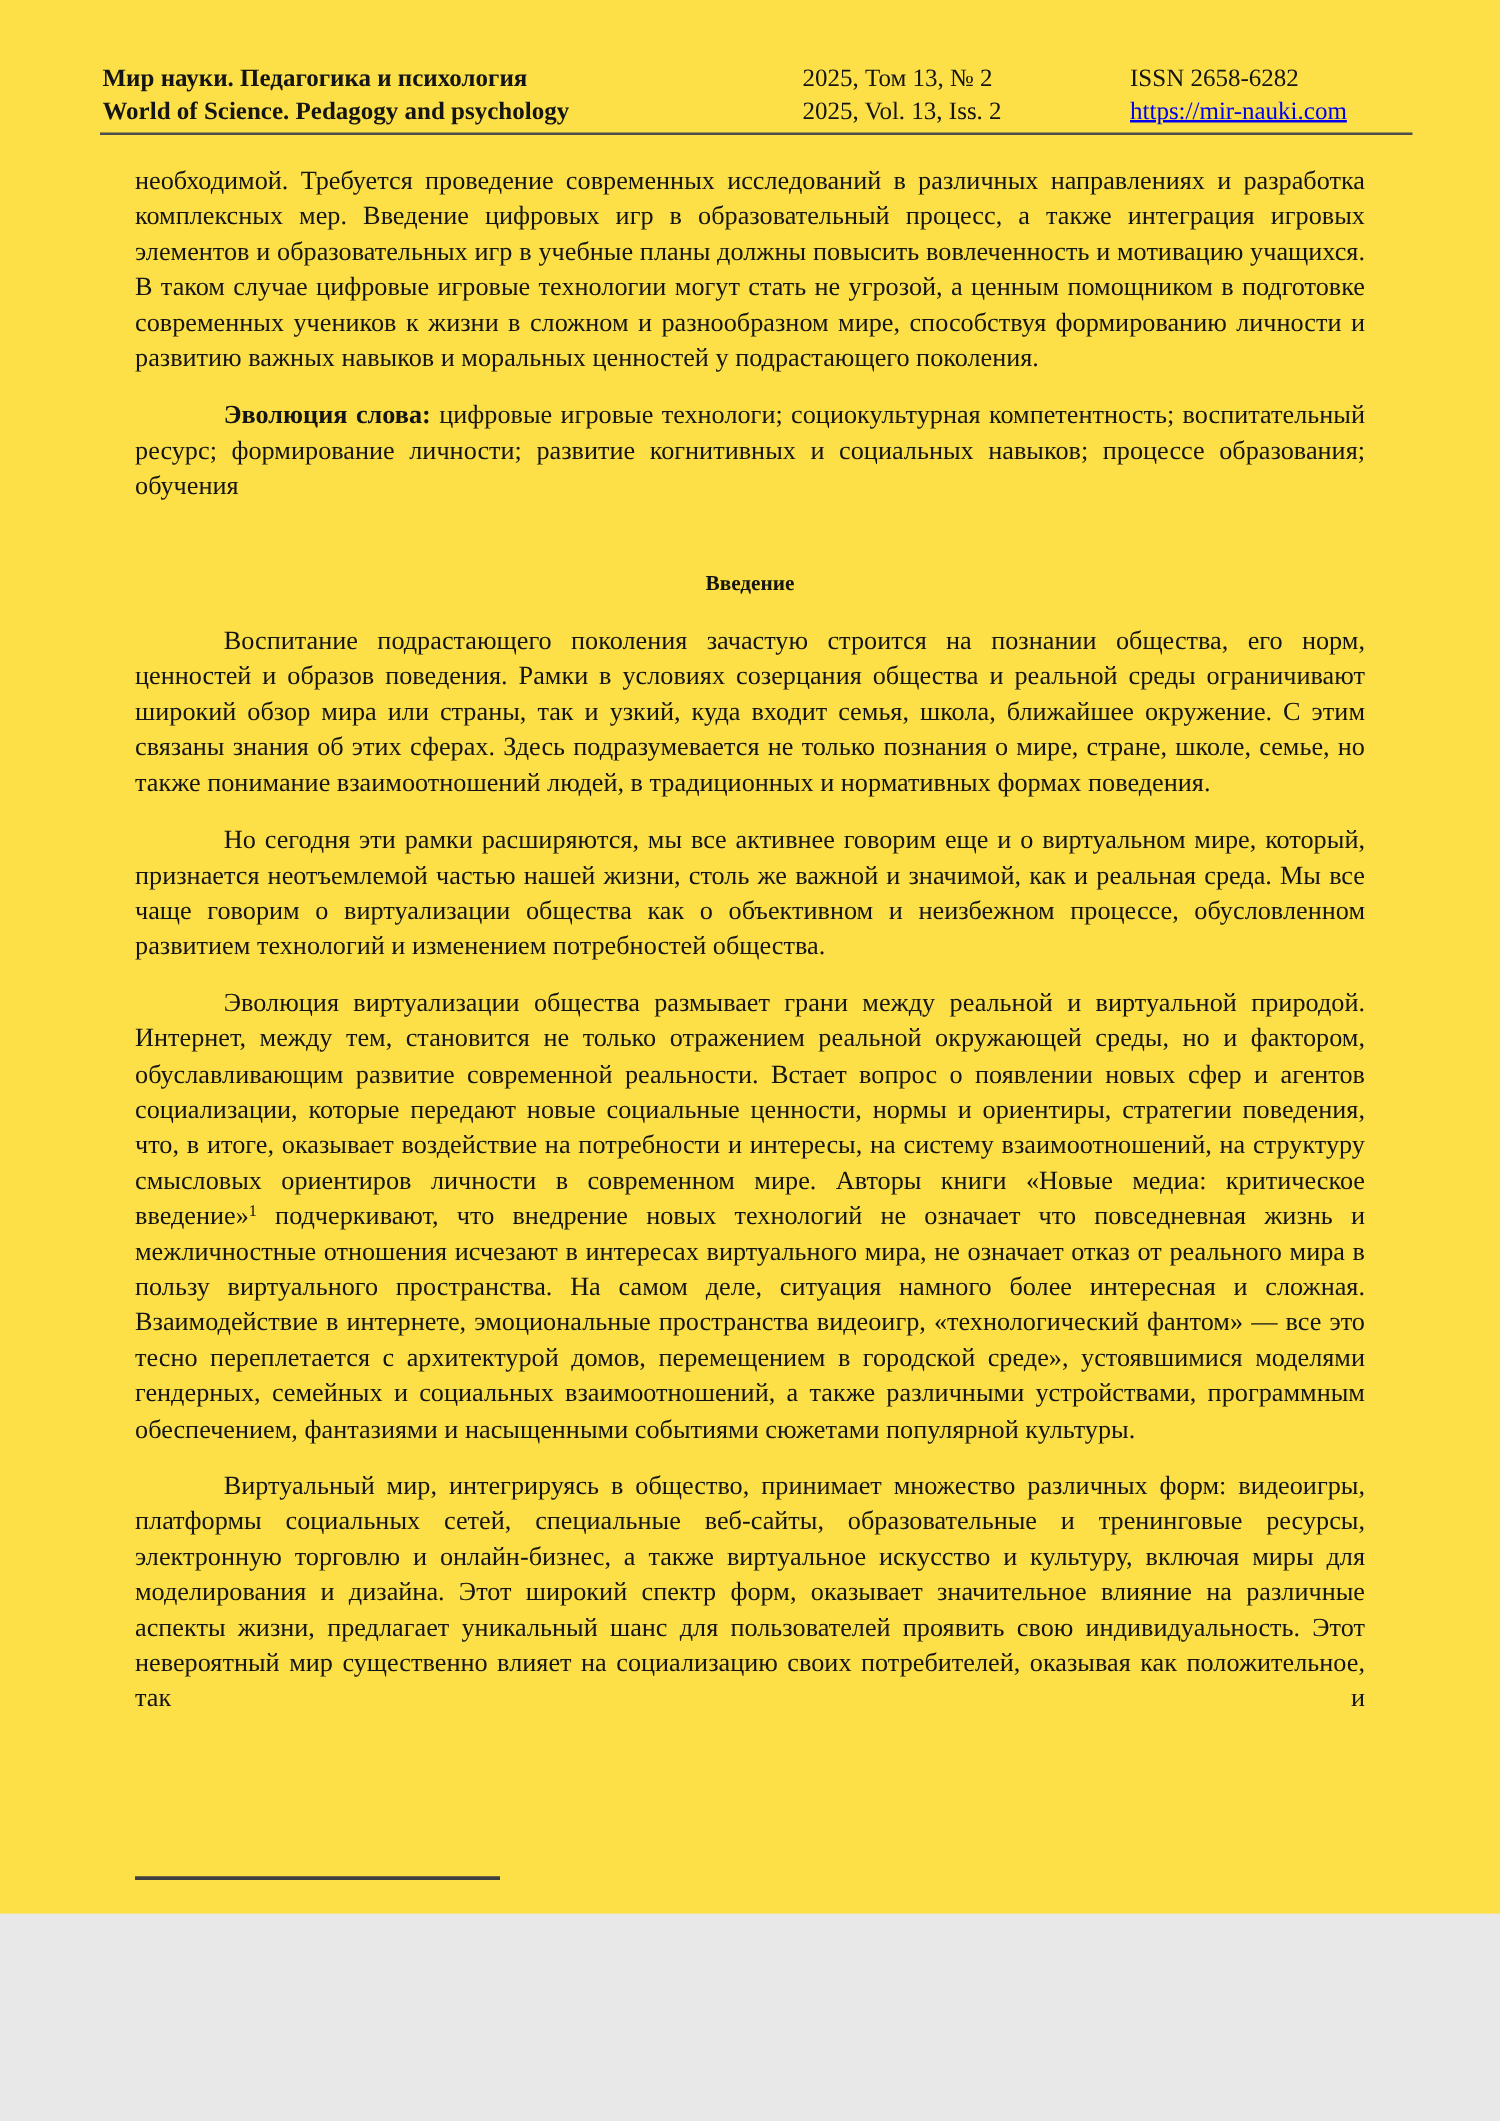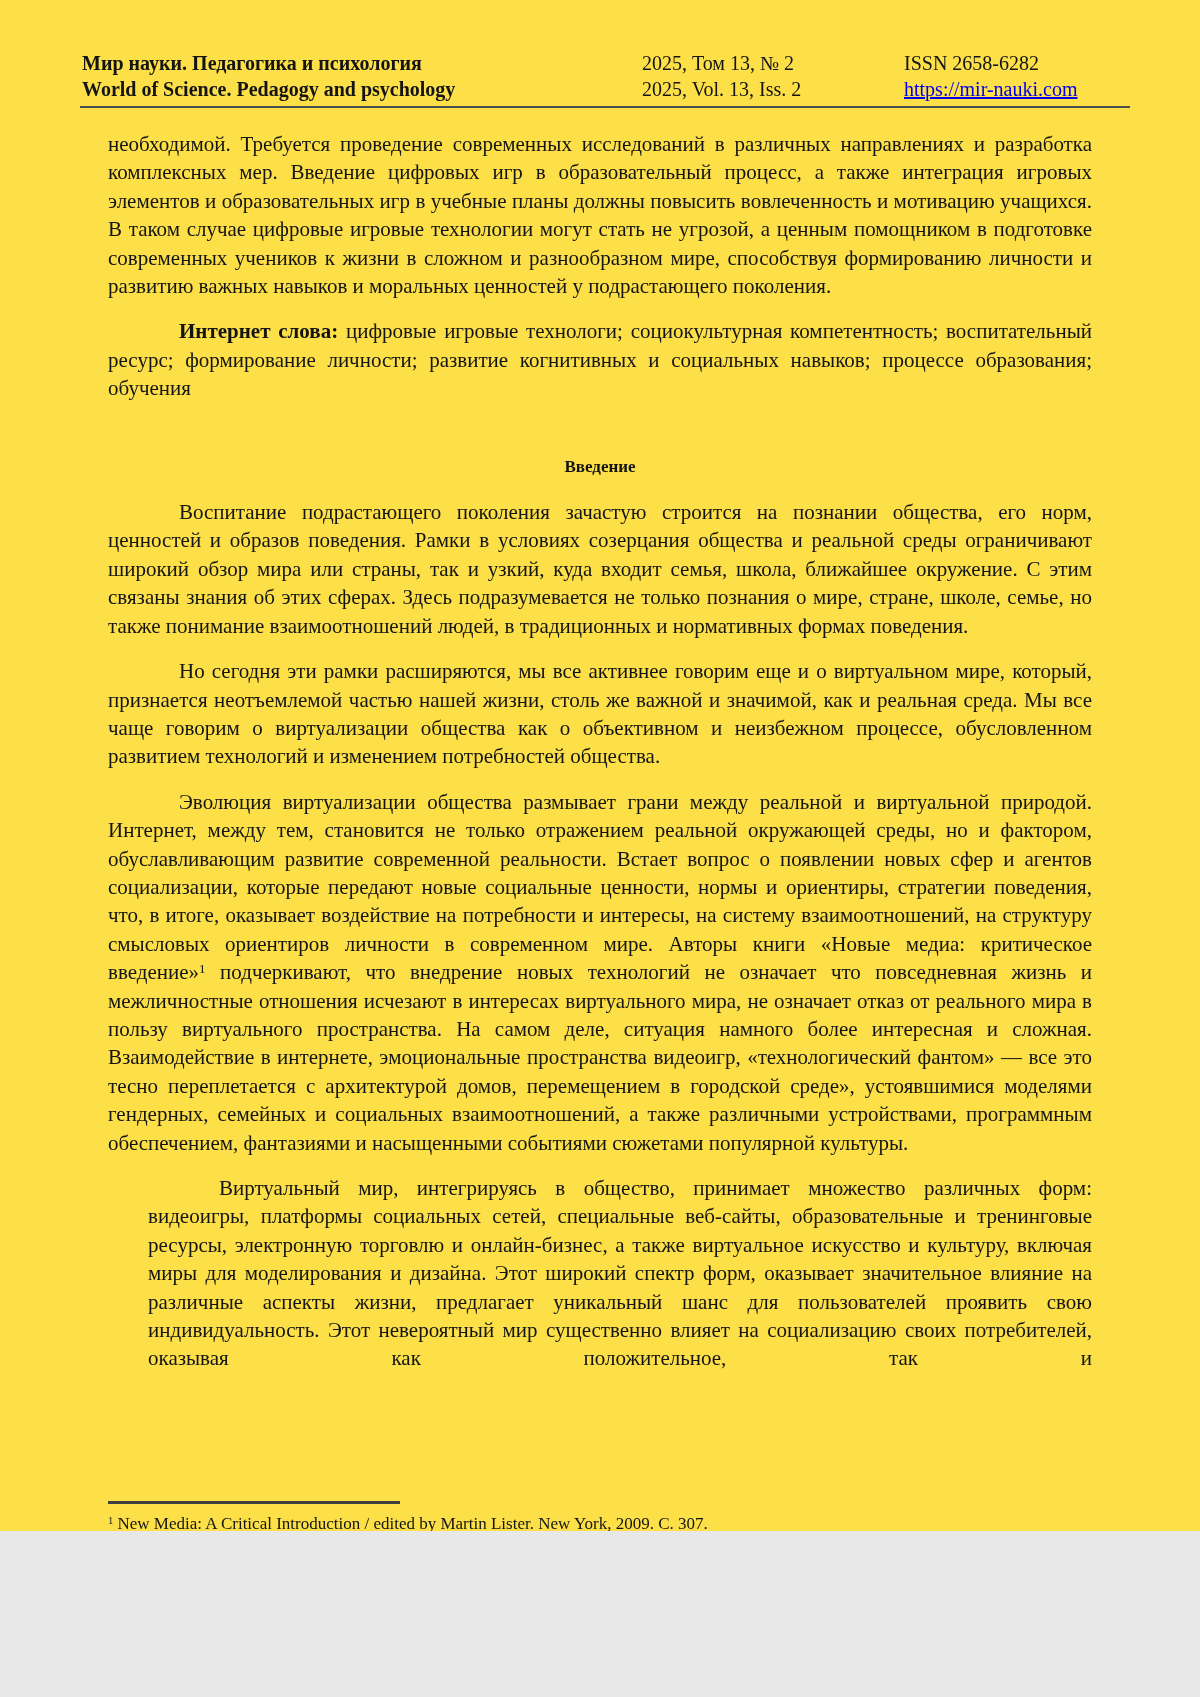--- a/index.html
+++ b/index.html
@@ -30,21 +30,21 @@
     position:absolute; left:108px; top:130px; width:984px;
     font-size:21px; line-height:28.4px; text-align:justify;
   }
   .para { margin:0 0 17px 0; text-indent:71px; }
   .para.first { text-indent:0; }
   .para.kw { margin-bottom:50px; }
   .heading {
     font-size:17px; font-weight:bold; text-align:center;
     text-indent:0; margin:0 0 17px 0; line-height:28.4px;
   }
-  .continues { text-align-last:justify;margin-left:40px; }
+  .continues { text-align-last:justify; }
   .bold { font-weight:bold; }
   .fnref {
     font-size:62%;
     vertical-align:baseline;
     position:relative; top:-0.45em;
     line-height:0;
   }
 
   
   .footnote-block { position:absolute; left:108px; top:1501px; width:984px; }
@@ -84,38 +84,36 @@
     <div class="h-col h-right">
       <div>ISSN 2658-6282</div>
       <a class="link" href="#">https://mir-nauki.com</a>
     </div>
   </div>
   <div class="header-rule"></div>
 
   <main class="content">
     <p class="para first">необходимой. Требуется проведение современных исследований в различных направлениях и разработка комплексных мер. Введение цифровых игр в образовательный процесс, а также интеграция игровых элементов и образовательных игр в учебные планы должны повысить вовлеченность и мотивацию учащихся. В таком случае цифровые игровые технологии могут стать не угрозой, а ценным помощником в подготовке современных учеников к жизни в сложном и разнообразном мире, способствуя формированию личности и развитию важных навыков и моральных ценностей у подрастающего поколения.</p>
 
-    <p class="para kw"><span class="bold">Интернет слова:</span>
+    <p class="para kw"><span class="bold">Эволюция слова:</span>
       <span>цифровые игровые технологи; социокультурная компетентность; воспитательный ресурс; формирование личности; развитие когнитивных и социальных навыков; процессе образования; обучения</span></p>
 
     <h2 class="heading">Введение</h2>
 
     <p class="para">Воспитание подрастающего поколения зачастую строится на познании общества, его норм, ценностей и образов поведения. Рамки в условиях созерцания общества и реальной среды ограничивают широкий обзор мира или страны, так и узкий, куда входит семья, школа, ближайшее окружение. С этим связаны знания об этих сферах. Здесь подразумевается не только познания о мире, стране, школе, семье, но также понимание взаимоотношений людей, в традиционных и нормативных формах поведения.</p>
 
     <p class="para">Но сегодня эти рамки расширяются, мы все активнее говорим еще и о виртуальном мире, который, признается неотъемлемой частью нашей жизни, столь же важной и значимой, как и реальная среда. Мы все чаще говорим о виртуализации общества как о объективном и неизбежном процессе, обусловленном развитием технологий и изменением потребностей общества.</p>
 
     <p class="para"><span>Эволюция виртуализации общества размывает грани между реальной и виртуальной природой. Интернет, между тем, становится не только отражением реальной окружающей среды, но и фактором, обуславливающим развитие современной реальности. Встает вопрос о появлении новых сфер и агентов социализации, которые передают новые социальные ценности, нормы и ориентиры, стратегии поведения, что, в итоге, оказывает воздействие на потребности и интересы, на систему взаимоотношений, на структуру смысловых ориентиров личности в современном мире. Авторы книги «Новые медиа: критическое введение»</span><sup class="fnref">1</sup><span> подчеркивают, что внедрение новых технологий не означает что повседневная жизнь и межличностные отношения исчезают в интересах виртуального мира, не означает отказ от реального мира в пользу виртуального пространства. На самом деле, ситуация намного более интересная и сложная. Взаимодействие в интернете, эмоциональные пространства видеоигр, «технологический фантом» — все это тесно переплетается с архитектурой домов, перемещением в городской среде», устоявшимися моделями гендерных, семейных и социальных взаимоотношений, а также различными устройствами, программным обеспечением, фантазиями и насыщенными событиями сюжетами популярной культуры.</span></p>
 
     <p class="para continues">Виртуальный мир, интегрируясь в общество, принимает множество различных форм: видеоигры, платформы социальных сетей, специальные веб-сайты, образовательные и тренинговые ресурсы, электронную торговлю и онлайн-бизнес, а также виртуальное искусство и культуру, включая миры для моделирования и дизайна. Этот широкий спектр форм, оказывает значительное влияние на различные аспекты жизни, предлагает уникальный шанс для пользователей проявить свою индивидуальность. Этот невероятный мир существенно влияет на социализацию своих потребителей, оказывая как положительное, так и</p>
   </main>
 
   <div class="footnote-block">
     <div class="fn-rule"></div>
-    <p class="footnote"><sup class="fnref">1</sup>
-      <span>New Media: A Critical Introduction / edited by Martin Lister. New York, 2009. C. 307.</span></p>
   </div>
 
   <div class="page-number">
     <span>Страница</span>
     <b>2</b>
     <span>из</span>
     <b>13</b>
   </div>
 
   <div class="doc-code">08PDMN225</div>

